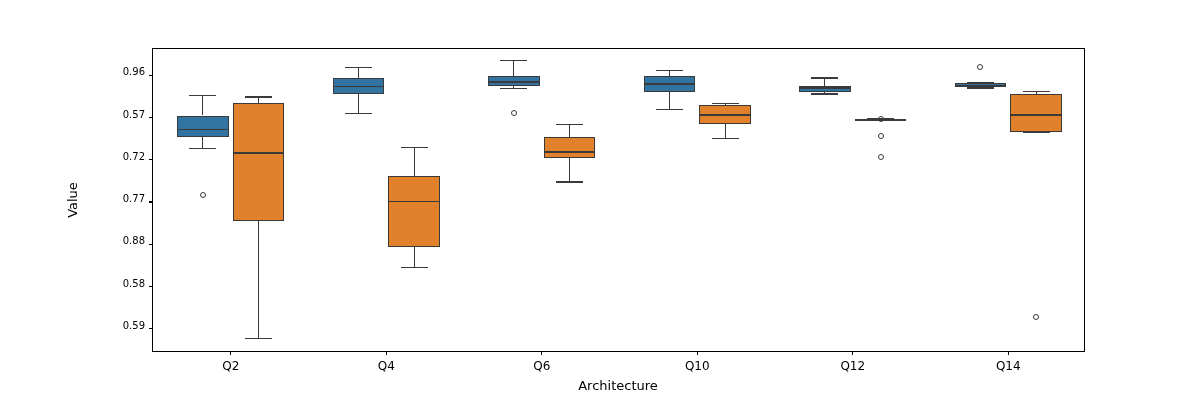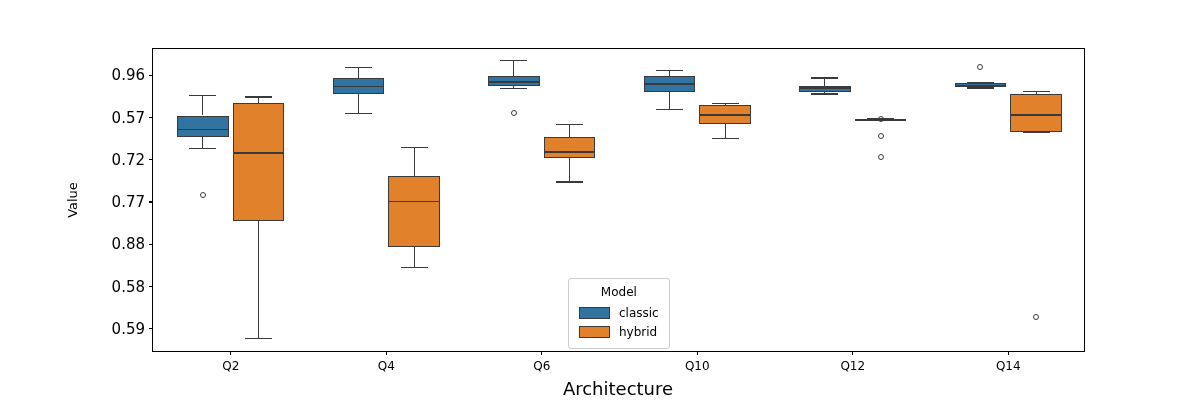--- a/index.html
+++ b/index.html
@@ -51,21 +51,21 @@
     right: 100%;
     top: -0.6px;
     width: 4px;
     height: 1.2px;
     background: #000000;
   }
   .ytick-label {
     position: absolute;
     right: calc(100% + 8px);
     top: -9px;
-    font-size: 15px;
+    font-size: 10px;
     color: #000000;
     white-space: nowrap;
     text-align: right;
   }
   .xtick-col {
     position: absolute;
     top: 100%;
     width: 0;
   }
   .xtick-mark {
@@ -91,21 +91,21 @@
     transform: translate(-50%, -50%) rotate(-90deg);
     font-size: 13px;
     color: #000000;
     white-space: nowrap;
   }
   #xlabel {
     position: absolute;
     left: 618px;
     top: 378px;
     transform: translateX(-50%);
-    font-size: 18px;
+    font-size: 13px;
     color: #000000;
     white-space: nowrap;
   }
   .box-group { position: absolute; top: 0; left: 0; width: 100%; height: 100%; }
   .bx-box {
     position: absolute;
     box-sizing: border-box;
     border: 1.1px solid #3a3a3a;
   }
   .bx-median {
@@ -310,27 +310,14 @@
           <div class="bx-median" style="left: 857.489px; width: 51.5016px; top: 65.3778px;"></div>
           <div class="bx-whisker-line" style="left: 882.69px; top: 42.8556px; height: 2.11111px;"></div>
           <div class="bx-whisker-line" style="left: 882.69px; top: 82.9667px; height: 0.844444px;"></div>
           <div class="bx-cap" style="left: 869.85px; width: 26.7808px; top: 42.2556px;"></div>
           <div class="bx-cap" style="left: 869.85px; width: 26.7808px; top: 83.2111px;"></div>
           <div class="bx-flier" style="left: 880.24px; top: 265.111px;"></div>
         </div>
       </div>
   </div>
 
-  <div id="legend" style="left: 568px; top: 278px;">
-    <div id="legend-title">Model</div>
-    <div id="legend-entries">
-        <div class="legend-row">
-          <div class="legend-swatch" style="background: rgb(50, 116, 161);"></div>
-          <div class="legend-label">classic</div>
-        </div>
-        <div class="legend-row">
-          <div class="legend-swatch" style="background: rgb(225, 129, 44);"></div>
-          <div class="legend-label">hybrid</div>
-        </div>
-      </div>
-  </div>
 
 </div>
 
 </body></html>

